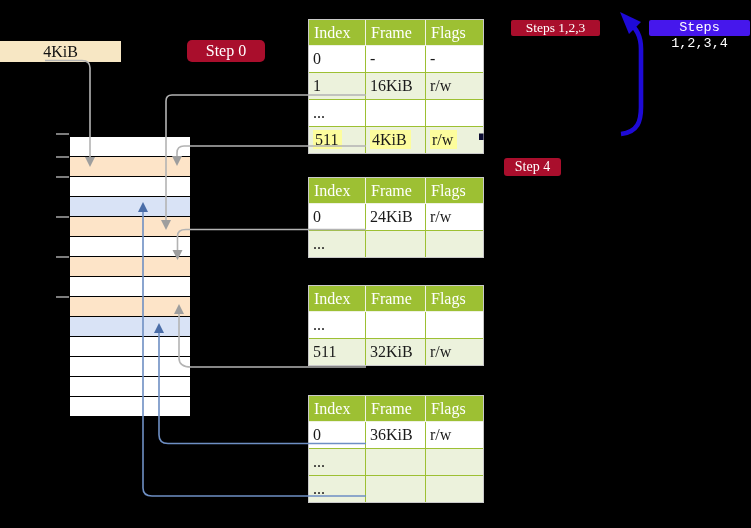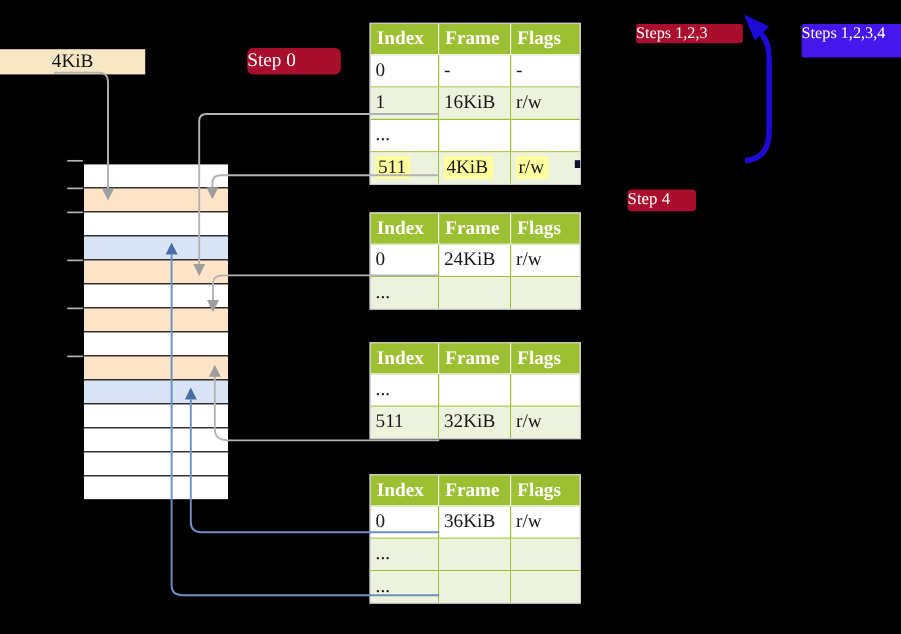--- a/index.html
+++ b/index.html
@@ -7,39 +7,39 @@
           font-family:"Liberation Serif","DejaVu Serif",serif;}
   
   #memcol{position:absolute;left:70px;top:137px;width:120px;display:flex;flex-direction:column;gap:1.5px;}
   .mem-row{height:18.5px;width:120px;}
   .mem-row.white{background:var(--frame-white,#fff);}
   .mem-row.peach{background:var(--frame-peach,#fde4c8);}
   .mem-row.blue{background:var(--frame-blue,#d9e3f6);}
   
   table.ptable{position:absolute;left:308px;width:174px;border-spacing:0;table-layout:fixed;
                border:1.5px solid var(--table-border-gray,#c9c9c9);background:#fff;}
-  table.ptable th{background:var(--table-header-green,#9dc033);color:#fff;font-weight:bold;font-size:16px;
+  table.ptable th{background:var(--table-header-green,#9dc033);color:#fff;font-weight:normal;font-size:16px;
       height:25px;text-align:left;padding:0 0 0 5px;}
   table.ptable th:not(:last-child){border-right:1.5px solid var(--header-sep,#eef2e2);}
   table.ptable thead th{border-bottom:1.5px solid var(--header-sep,#eef2e2);}
   table.ptable td{font-size:16px;color:#1a1a1a;height:26px;padding:0 0 0 4px;line-height:26px;}
   table.ptable td:not(:last-child){border-right:1.5px solid var(--table-header-green,#9dc033);}
   table.ptable tbody tr:not(:last-child) td{border-bottom:1.5px solid var(--table-header-green,#9dc033);}
   table.ptable tr.shade td{background:var(--row-shade-green,#ecf2dc);}
   table.ptable col.c1{width:57px} table.ptable col.c2{width:60px} table.ptable col.c3{width:57px}
   .hl{background:var(--highlight-yellow,#fdfd9d);padding:1px 4px 1px 2px;}
   
   .flabel{position:absolute;left:0;top:41px;width:121px;height:21px;background:var(--label-wheat,#f7e7c4);
       color:#111;font-size:16px;text-align:center;line-height:21px;}
-  .badge{position:absolute;color:#fff;text-align:left;margin-left:19px;}
+  .badge{position:absolute;color:#fff;text-align:center;}
   .badge.red{background:var(--badge-red,#a90e2c);}
   .badge.blue{background:var(--badge-blue,#4617ec);}
   #b-step0{left:187px;top:40px;width:78px;height:22px;line-height:22px;font-size:16px;border-radius:5px;}
   #b-steps123{left:511px;top:20px;width:89px;height:16px;line-height:16px;font-size:13.5px;border-radius:2px;}
-  #b-steps1234{left:649px;top:20px;width:101px;height:28px;line-height:16px;font-size:13.5px;border-radius:2px;}
+  #b-steps1234{left:649px;top:20px;width:101px;height:16px;line-height:16px;font-size:13.5px;border-radius:2px;font-family:Liberation Mono, monospace;}
   #b-step4{left:504px;top:158px;width:57px;height:18px;line-height:18px;font-size:14px;border-radius:3px;}
   
   #overlay{position:absolute;left:0;top:0;width:751px;height:528px;pointer-events:none;}
   .gline{stroke:var(--connector-gray,#b3b3b3);stroke-width:1.6;fill:none;}
   .ghead{fill:var(--connector-gray-head,#9e9e9e);stroke:none;}
   .bline{stroke:var(--connector-blue,#6e8fc4);stroke-width:1.6;fill:none;}
   .bhead{fill:var(--connector-blue-head,#4a6da8);stroke:none;}
   .tick{stroke:var(--connector-gray,#b3b3b3);stroke-width:1.4;}
   .thick{stroke:var(--loop-arrow-blue,#1e0ad6);stroke-width:4.6;fill:none;}
   .thickhead{fill:var(--loop-arrow-blue,#1e0ad6);stroke:none;}

